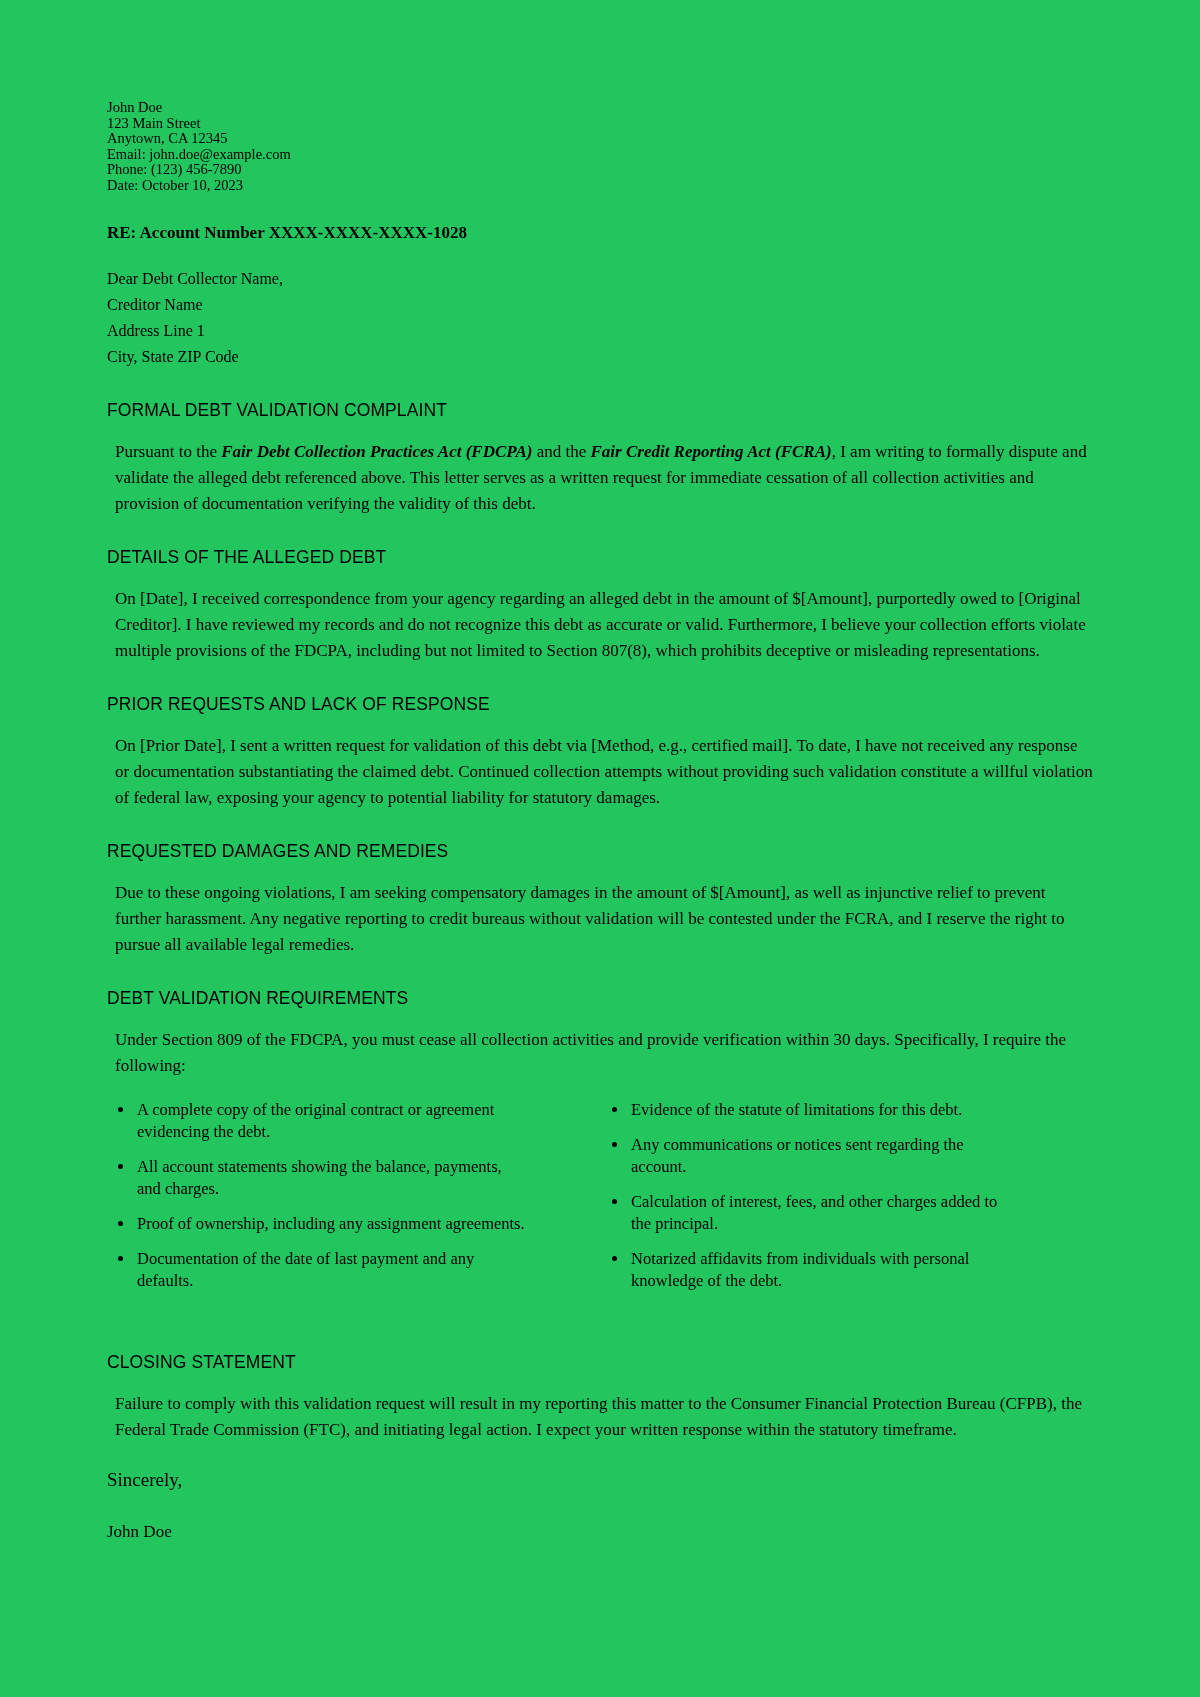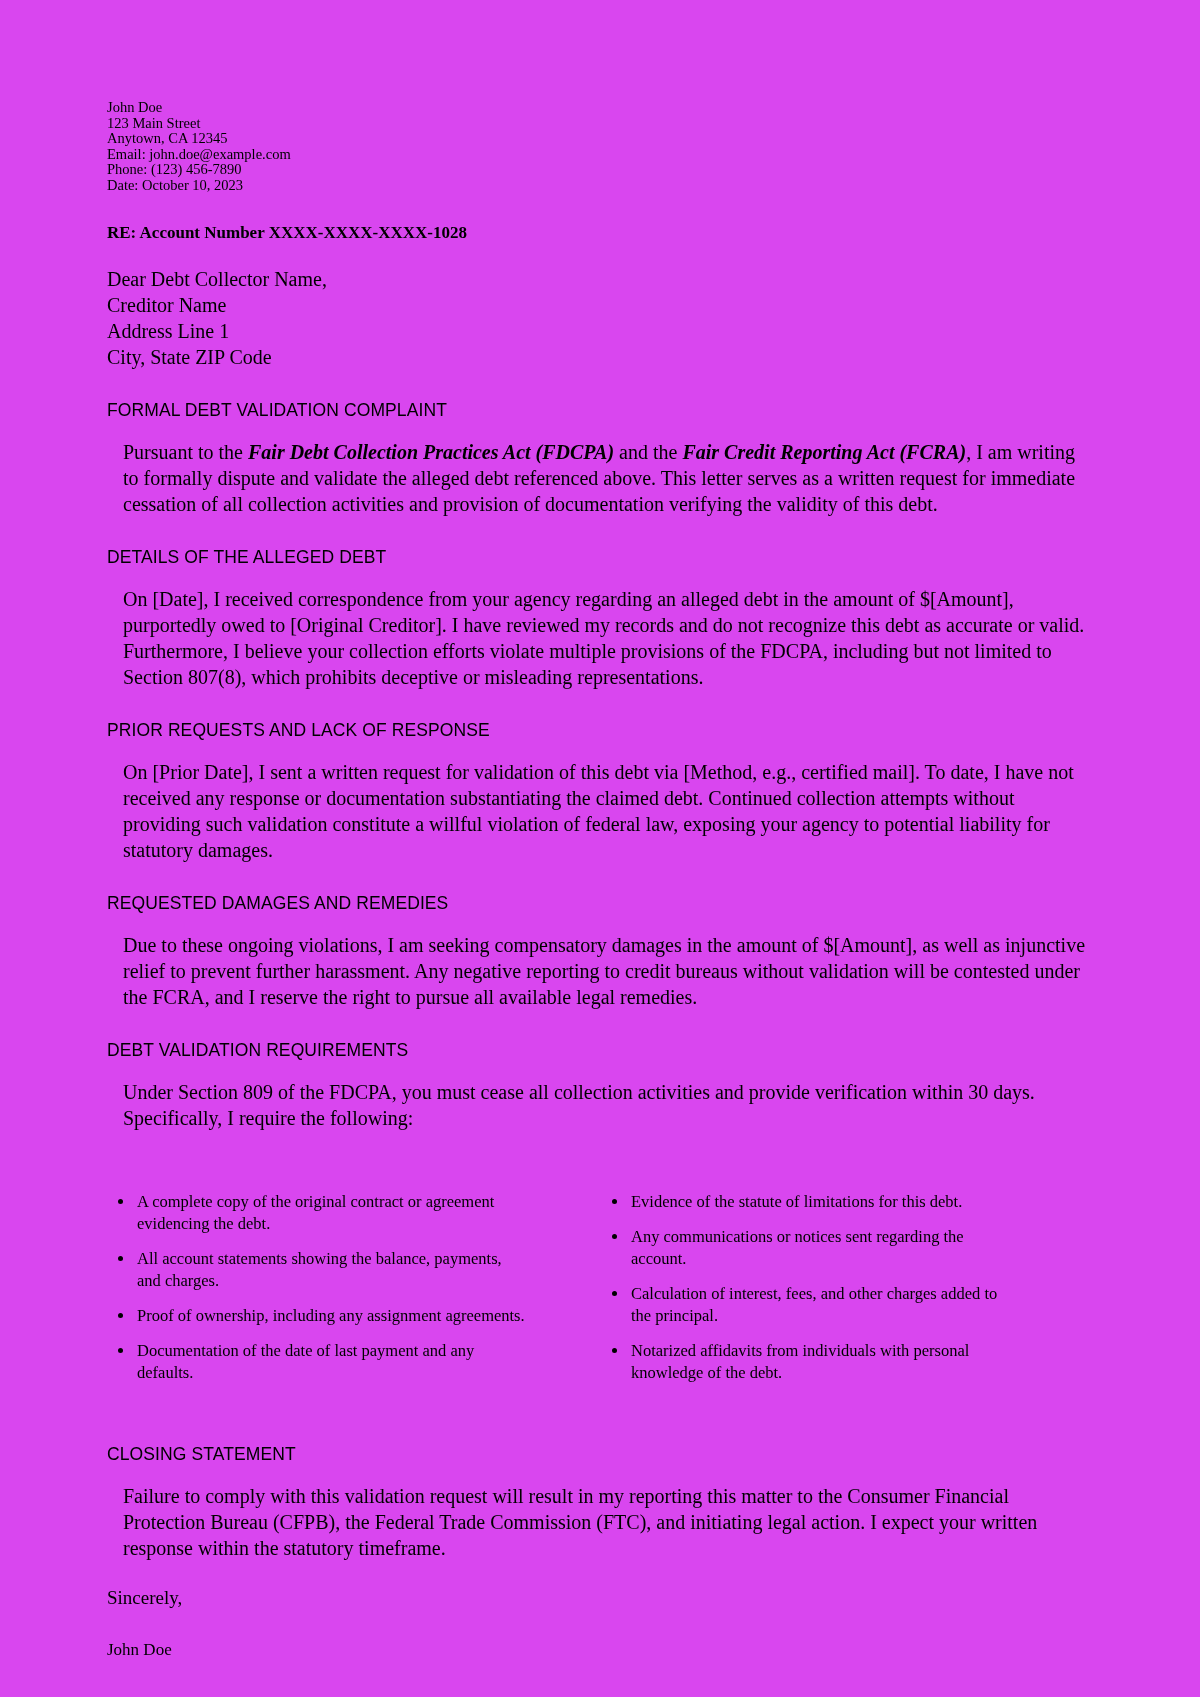--- a/index.html
+++ b/index.html
@@ -5,60 +5,60 @@
   html, body {
     margin: 0;
     padding: 0;
     background: #ffffff;
   }
   .page {
     position: relative;
     width: 1200px;
     height: 1697px;
     box-sizing: border-box;
-    background: #d946ef;
+    background: #22c55e;
     color: #000000;
     padding: 100px 107px 0 107px;
     font-family: "Liberation Serif", serif;
     overflow: hidden;
   }
   .sender {
     font-size: 14.5px;
     line-height: 15.5px;
   }
   .subject {
     font-size: 17px;
     font-weight: bold;
     margin: 30px 0 0 0;
   }
   .recipient {
-    font-size: 20px;
+    font-size: 16px;
     line-height: 26px;
     margin-top: 23px;
   }
   h2.section-heading {
     font-family: "Liberation Sans", sans-serif;
     font-size: 17.5px;
     font-weight: 400;
     margin: 30px 0 18px 0;
     letter-spacing: 0.1px;
   }
   h2.closing-gap {
     margin-top: 60px;
   }
   p.body {
-    font-size: 20px;
+    font-size: 17px;
     line-height: 26px;
-    margin: 0 0 0 16px;
+    margin: 0 0 0 8px;
     text-align: left;
   }
   .req-columns {
     display: flex;
     gap: 76px;
-    margin-top: 60px;
+    margin-top: 20px;
     width: 912px;
   }
   .req-columns ul {
     margin: 0;
     padding: 0 0 0 28px;
     flex: 1 1 0;
     list-style: disc outside;
   }
   .req-columns li {
     font-size: 16.5px;

